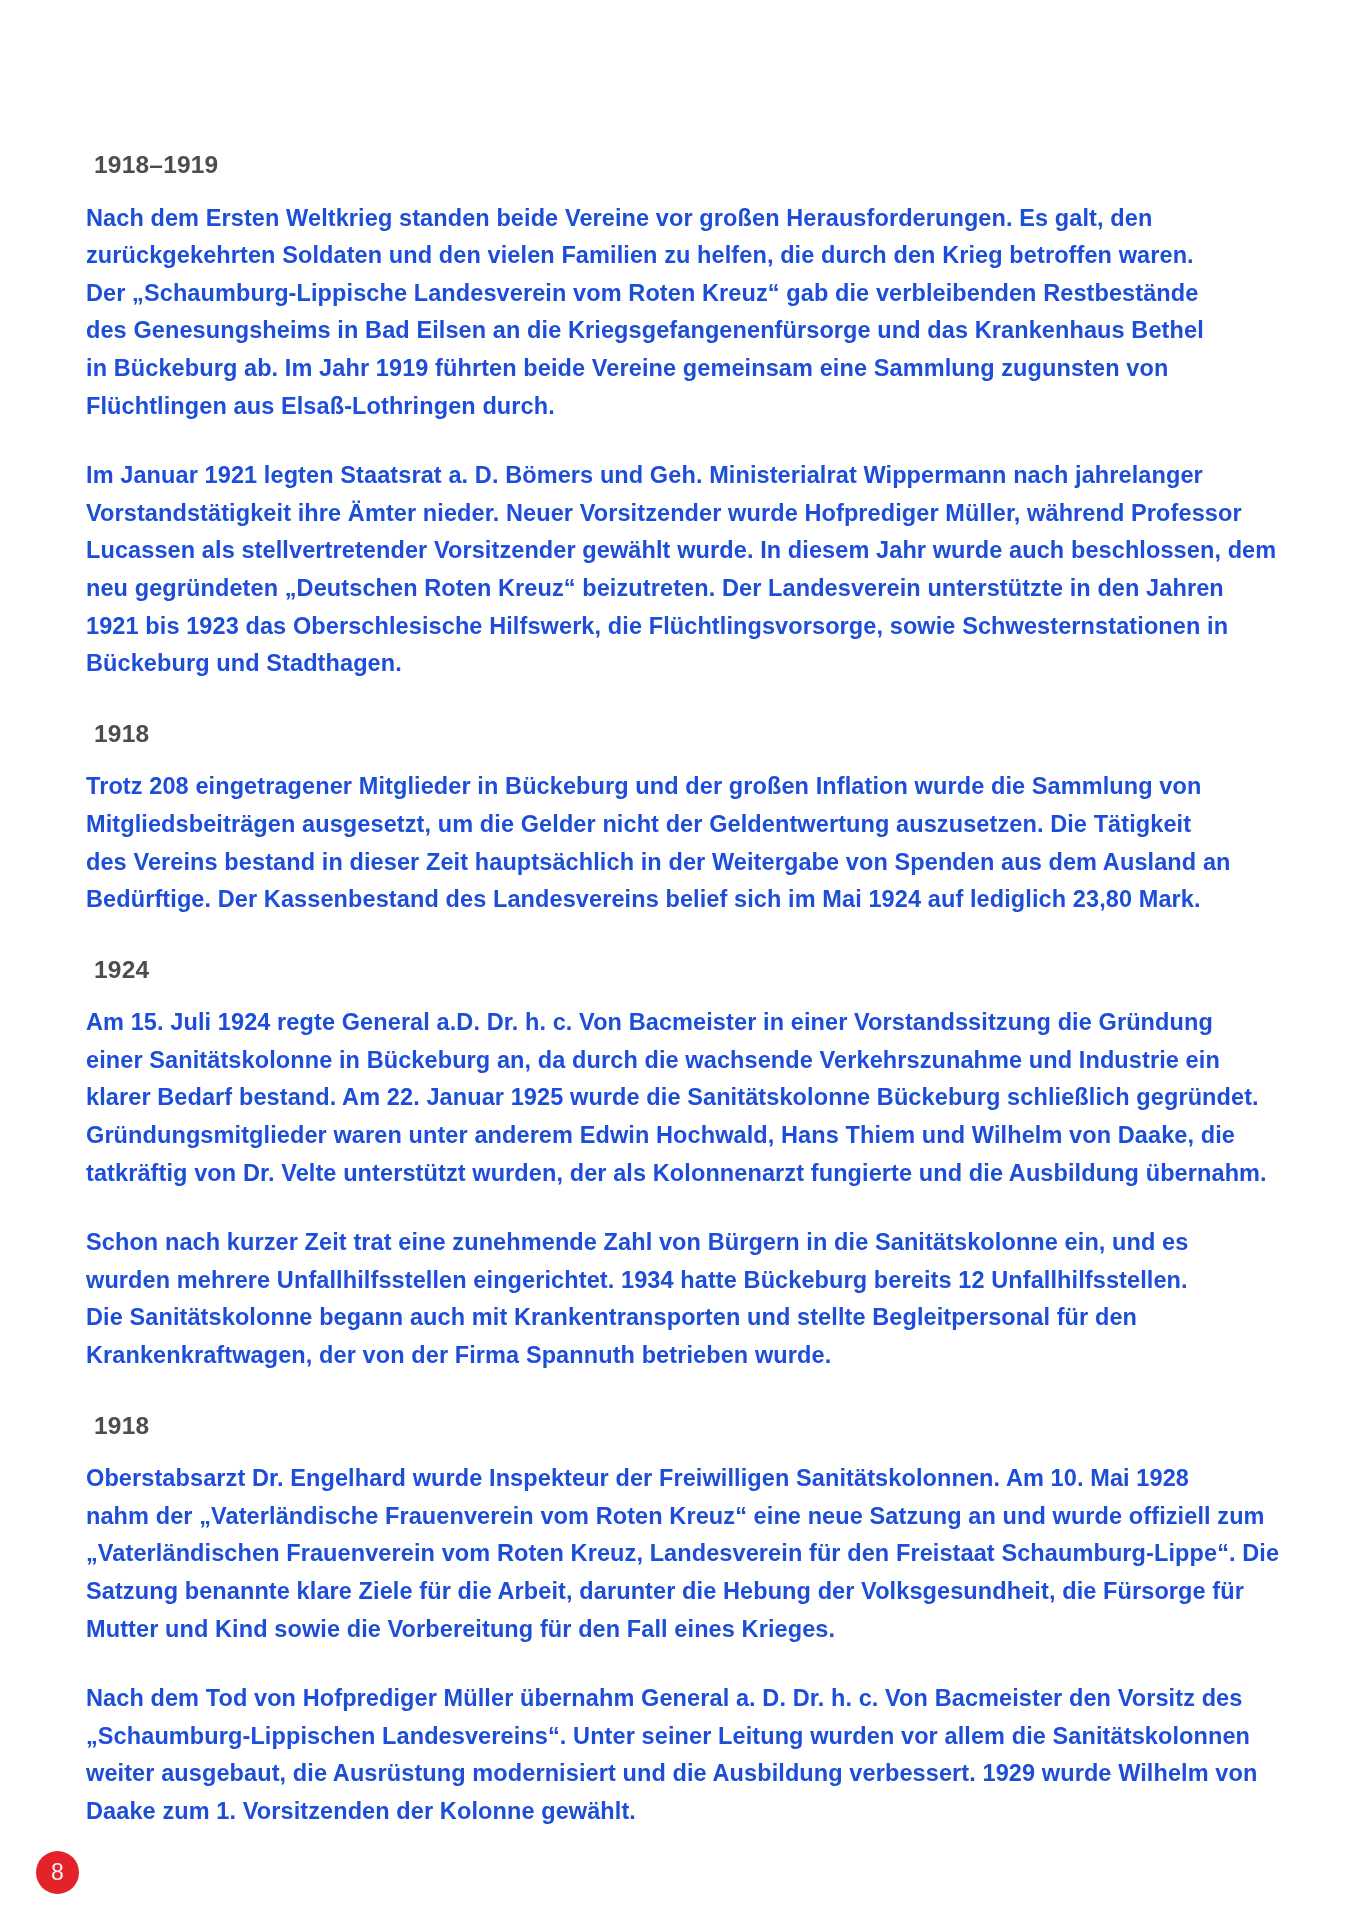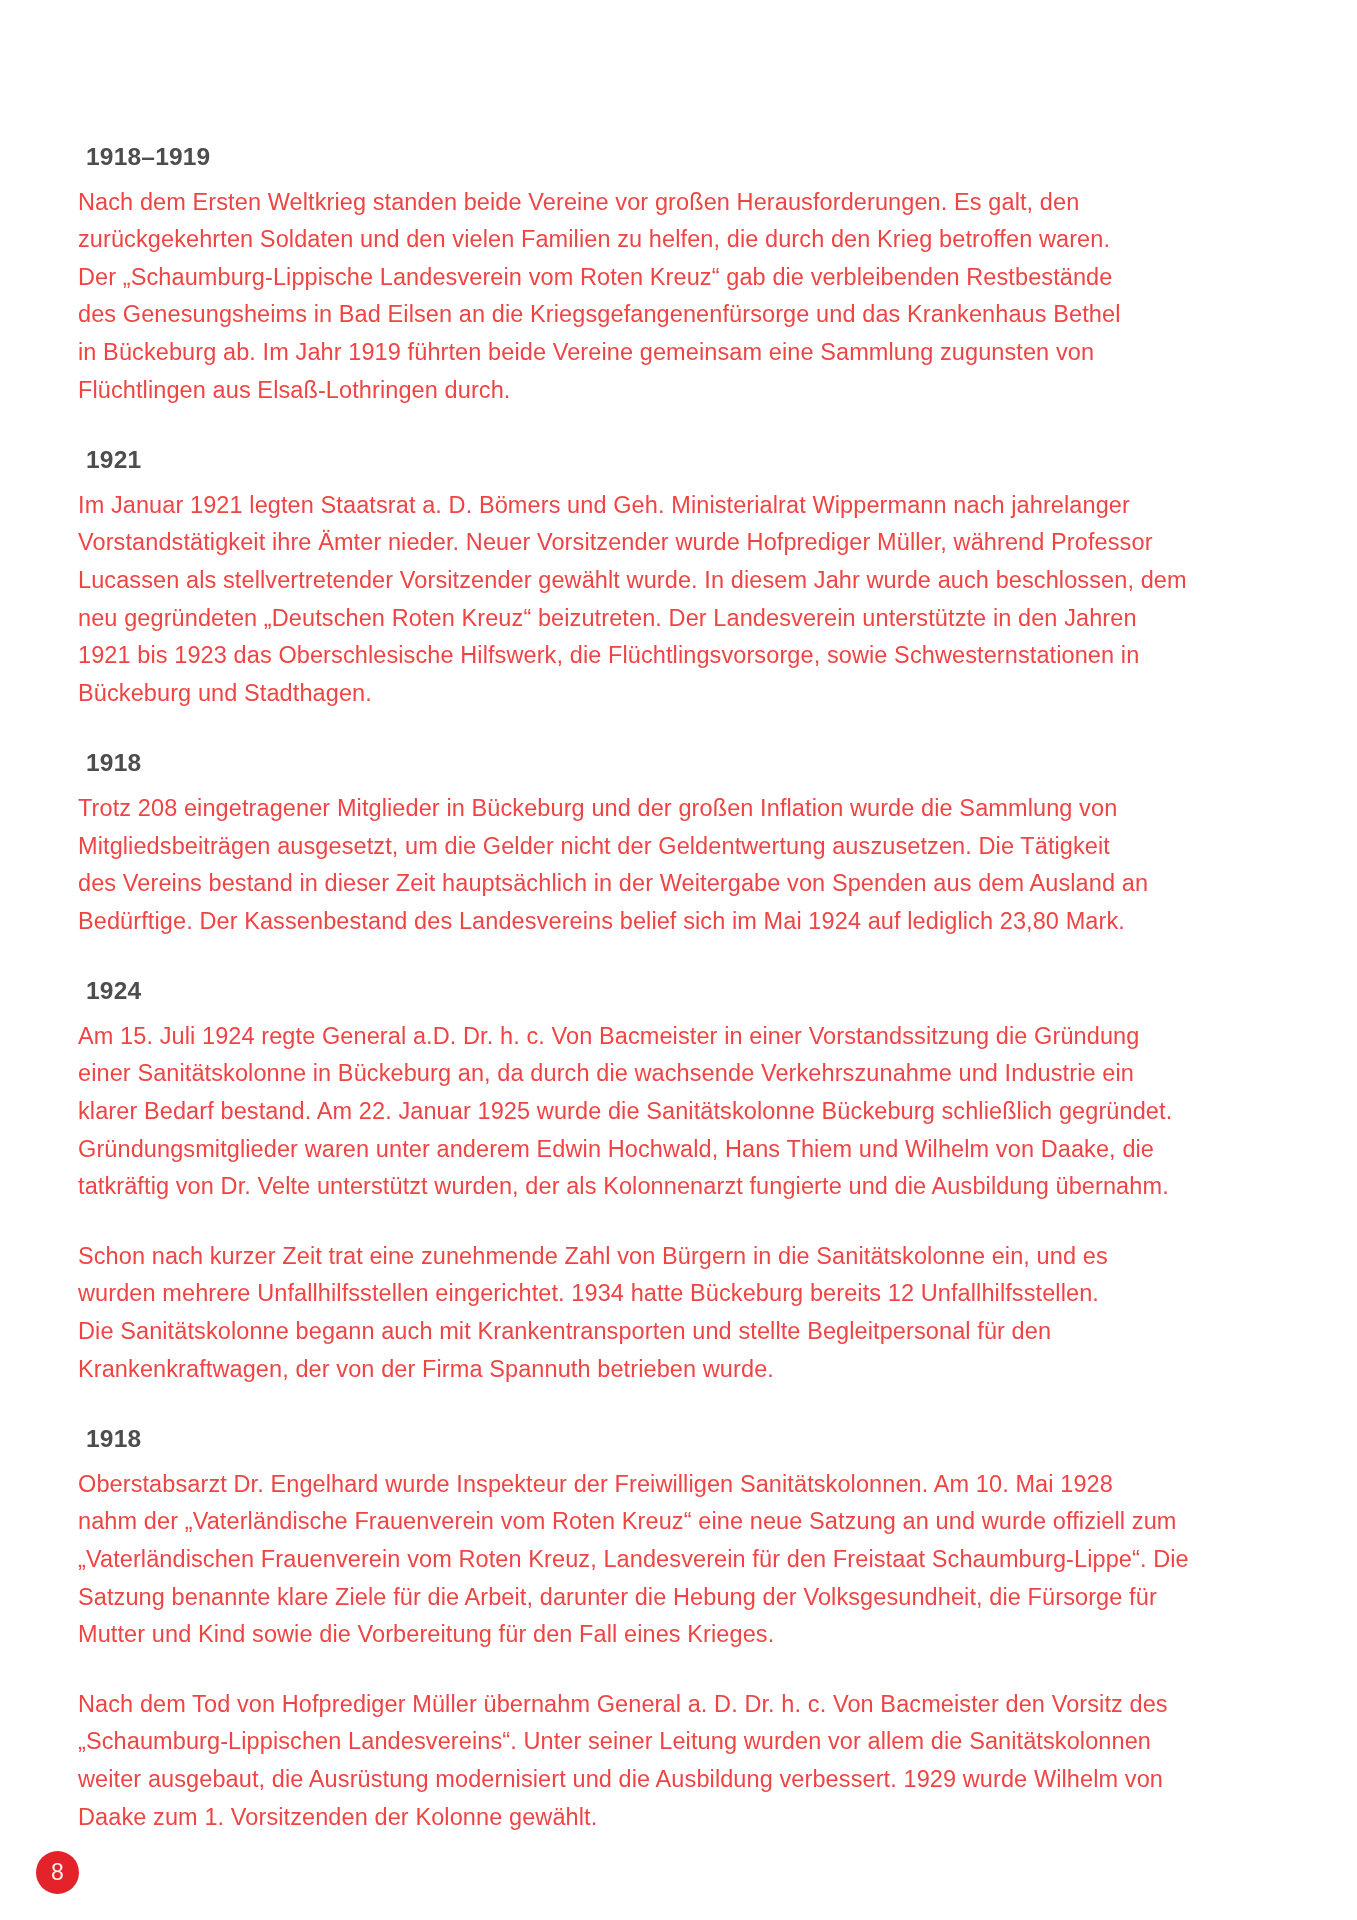--- a/index.html
+++ b/index.html
@@ -13,29 +13,29 @@
   .content {
     position: absolute;
     top: 130px; left: 78px; right: 58px;
   }
   .section { margin: 0 0 32px 0; }
   .year-heading {
     font-size: 24.5px;
     font-weight: bold;
     color: #4d4d4f;
     line-height: 37.6px;
-    margin: 8px;
+    margin: 16px;
     letter-spacing: 0.2px;
   }
   .section-paragraph {
     font-size: 23.5px;
-    font-weight: normal;
-    color: #ef4444;
+    font-weight: bold;
+    color: #1d4ed8;
     line-height: 37.6px;
-    margin: 0;
+    margin: 8px;
     white-space: pre-line;
     letter-spacing: 0.1px;
   }
   .page-badge {
     position: absolute;
     left: 36px; top: 1851px;
     width: 43px; height: 43px;
     border-radius: 50%;
     background: #e42229;
     color: #fdf2f2;
@@ -55,21 +55,20 @@
     <h2 class="year-heading">1918–1919</h2>
     <p class="section-paragraph">Nach dem Ersten Weltkrieg standen beide Vereine vor großen Herausforderungen. Es galt, den
 zurückgekehrten Soldaten und den vielen Familien zu helfen, die durch den Krieg betroffen waren.
 Der „Schaumburg-Lippische Landesverein vom Roten Kreuz“ gab die verbleibenden Restbestände
 des Genesungsheims in Bad Eilsen an die Kriegsgefangenenfürsorge und das Krankenhaus Bethel
 in Bückeburg ab. Im Jahr 1919 führten beide Vereine gemeinsam eine Sammlung zugunsten von
 Flüchtlingen aus Elsaß-Lothringen durch.</p>
   </div>
 
   <div class="section">
-    <h2 class="year-heading">1921</h2>
     <p class="section-paragraph">Im Januar 1921 legten Staatsrat a. D. Bömers und Geh. Ministerialrat Wippermann nach jahrelanger
 Vorstandstätigkeit ihre Ämter nieder. Neuer Vorsitzender wurde Hofprediger Müller, während Professor
 Lucassen als stellvertretender Vorsitzender gewählt wurde. In diesem Jahr wurde auch beschlossen, dem
 neu gegründeten „Deutschen Roten Kreuz“ beizutreten. Der Landesverein unterstützte in den Jahren
 1921 bis 1923 das Oberschlesische Hilfswerk, die Flüchtlingsvorsorge, sowie Schwesternstationen in
 Bückeburg und Stadthagen.</p>
   </div>
 
   <div class="section">
     <h2 class="year-heading">1918</h2>

